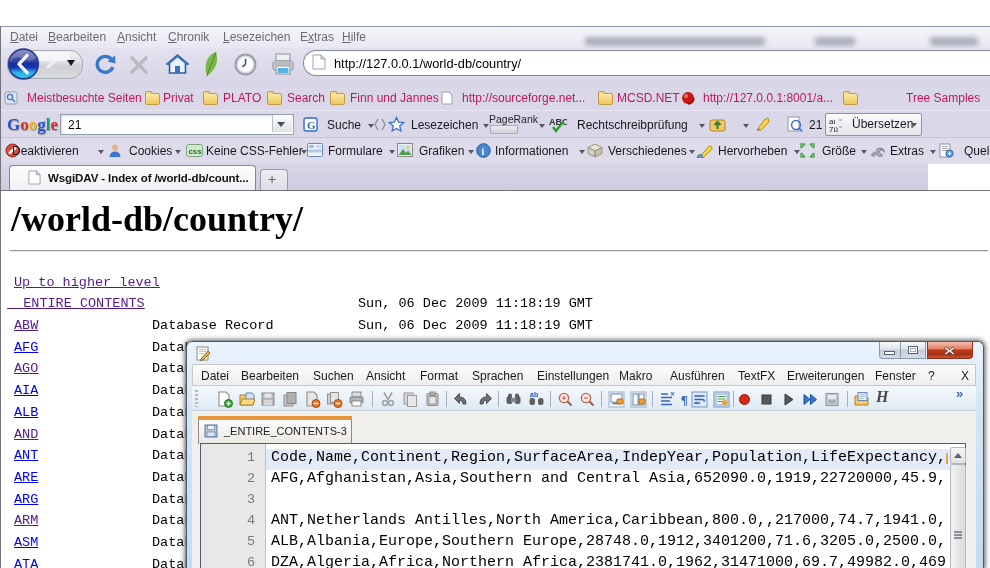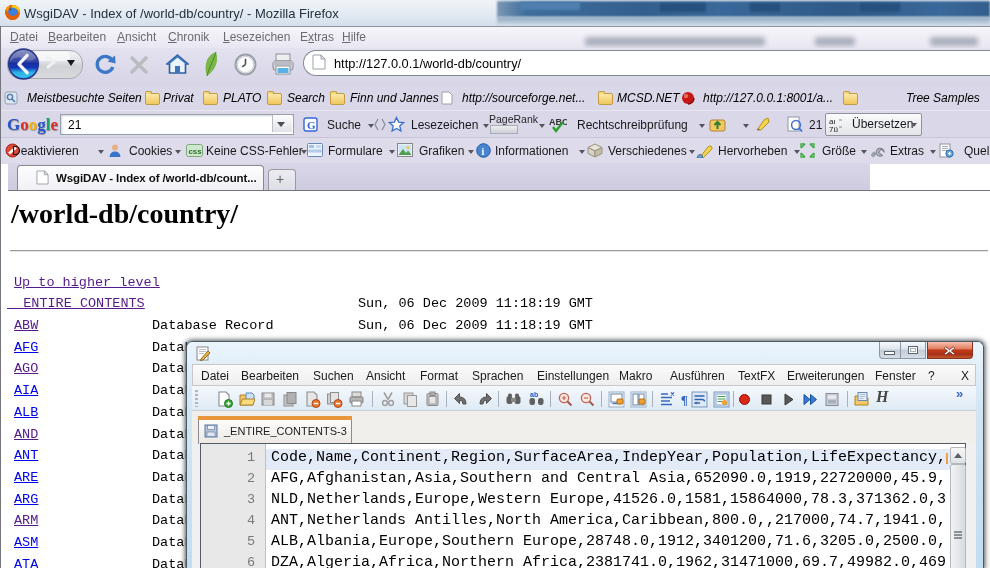--- a/index.html
+++ b/index.html
@@ -13,29 +13,29 @@
   .smudge{position:absolute;filter:blur(2.5px);background:rgba(148,155,168,.75);border-radius:3px;}
   #menubar{left:0;top:26px;width:990px;height:22px;
     background:linear-gradient(#f6f5fa,#e8e6f1);border-top:1px solid #8a94a2;}
   .ffmenu{position:absolute;top:3px;font-size:12px;color:#6b6b72;}
   .ffmenu u{text-decoration:underline;}
   #navbar{left:0;top:48px;width:990px;height:38px;
     background:linear-gradient(#e4e2ef,#d6d4e6);}
   #bmbar{left:0;top:86px;width:990px;height:24px;background:#dad8e8;}
   #gbar{left:0;top:110px;width:990px;height:27px;background:#dad8e8;border-top:1px solid #e6e5f0;}
   #wdbar{left:0;top:137px;width:990px;height:26px;background:#dedcea;border-top:1px solid #c6c4d6;}
-  #tabstrip{left:8px;top:163px;width:862px;height:28px;background:linear-gradient(#d8d6e7,#cecbdf);}
+  #tabstrip{left:0;top:163px;width:928px;height:28px;background:linear-gradient(#d8d6e7,#cecbdf);}
   #content{left:0;top:191px;width:990px;height:377px;background:#fff;}
-  .bmtext{position:absolute;top:5px;font-size:12px;color:#000000;white-space:nowrap;font-style:italic;}
+  .bmtext{position:absolute;top:5px;font-size:12px;color:#be185d;white-space:nowrap;}
   .folder{position:absolute;top:7px;width:13px;height:10px;background:linear-gradient(#fce9a8,#f0c75e);border:1px solid #c29c44;border-radius:1px 2px 2px 2px;}
   .folder:before{content:"";position:absolute;left:-1px;top:-3px;width:5px;height:2px;background:#f6d87c;border:1px solid #c29c44;border-bottom:none;border-radius:2px 2px 0 0;}
   .dd{display:inline-block;width:0;height:0;border-left:3px solid transparent;border-right:3px solid transparent;border-top:4px solid #55555e;vertical-align:2px;margin-left:3px;}
   .gtext{position:absolute;top:7px;font-size:12px;color:#18181c;white-space:nowrap;}
   .wtext{position:absolute;top:6px;font-size:12px;color:#18181c;white-space:nowrap;}
-  #h1{left:11px;top:198px;font-family:"Liberation Serif",serif;font-weight:bold;font-size:28px;color:#000;position:absolute;}
+  #h1{left:11px;top:198px;font-family:"Liberation Serif",serif;font-weight:bold;font-size:36px;color:#000;position:absolute;}
   #hr{left:10px;top:250px;width:978px;height:1px;background:#9a9a9a;border-bottom:1px solid #e6e6e6;position:absolute;}
   .mono{font-family:"Liberation Mono",monospace;font-size:13.5px;white-space:pre;}
   .row{position:absolute;height:22px;left:0;width:990px;text-align:center;}
   .lnk{color:#0000ee;text-decoration:underline;position:absolute;left:14px;}
   .vis{color:#551a8b;text-decoration:underline;position:absolute;left:14px;}
   .c2{position:absolute;left:152px;color:#000;}
   .c3{position:absolute;left:358px;color:#000;}
   
   #npp{left:186px;top:341px;width:796px;height:227px;
     background:linear-gradient(#eaf4fc,#d2e5f4 30%,#c2dcf0);
@@ -50,37 +50,20 @@
   #npedit{left:8px;top:79px;width:766px;height:129px;background:#fff;border:1px solid #555a66;box-sizing:border-box;}
   #gutter{left:0;top:0;width:64px;height:127px;background:#e8e8e8;border-right:1px solid #c0c0c0;}
   .ed{left:0;height:21px;font-family:"Liberation Mono",monospace;font-size:15px;white-space:pre;width:749px;overflow:hidden;}
   .ed .n{position:absolute;left:0;width:54px;text-align:right;color:#7a7a7a;font-size:13.5px;top:1px;}
   .ed .t{position:absolute;left:70px;color:#000;}
   #npsb{left:749px;top:3px;width:15px;height:124px;background:#eceef0;}
 </style>
 </head>
 <body>
 <div id="stage">
-  <div class="abs" id="titlebar">
-    <div class="blueband" style="left:497px;top:1px;width:493px;height:16px;background:linear-gradient(90deg,#7b98b4,#3f6d9c 6%,#335f8d 30%,#3a689a 45%,#2f5a88 70%,#3a689a 90%,#325e8c);"></div>
-    <div class="blueband" style="left:520px;top:2px;width:60px;height:8px;background:#4e7fae;"></div>
-    <div class="blueband" style="left:660px;top:3px;width:46px;height:9px;background:#26507e;"></div>
-    <div class="blueband" style="left:750px;top:3px;width:30px;height:9px;background:#26507e;"></div>
-    <div class="blueband" style="left:860px;top:3px;width:40px;height:9px;background:#26507e;"></div>
-    <div class="blueband" style="left:497px;top:17px;width:493px;height:8px;background:linear-gradient(#8fa9c2,#ccd8e4);"></div>
-    <div class="fftitle">WsgiDAV - Index of /world-db/country/ - Mozilla Firefox</div>
-    <svg class="abs" style="left:4px;top:4px" width="17" height="17" viewBox="0 0 34 34">
-      <circle cx="17" cy="17" r="15" fill="#e66000"></circle>
-      <circle cx="18" cy="14" r="10" fill="#3d7edb"></circle>
-      <path d="M17 2 Q7 2 3.5 11 Q1 18 5 25 Q9 31.5 17 32 Q25 31.5 29.5 25 Q33 18 30.5 11 Q27 2 17 2 Z M17 6 Q24 6 26.5 12 Q28.5 18 25 23 Q21 28 14.5 26.5 Q8.5 24.5 7.5 18 Q7 12 11 8.5 Q13.5 6 17 6Z" fill="#e66000"></path>
-      <path d="M3.5 11 Q6 4 13 2.5 Q10 6 10.5 10 Q7 12 6 16 Q4.5 13.5 3.5 11Z" fill="#ff9500"></path>
-      <path d="M17 2 Q26 2 30 9.5 Q32.5 14.5 31 20 Q30 14 25.5 10 Q21 6.5 15 7 Q15.5 4 17 2Z" fill="#ffcb00"></path>
-      <circle cx="12.5" cy="10.5" r="1.5" fill="#401000"></circle>
-    </svg>
-  </div>
   <div class="abs" id="menubar">
     <span class="ffmenu" style="left:10px"><u>D</u>atei</span>
     <span class="ffmenu" style="left:48px"><u>B</u>earbeiten</span>
     <span class="ffmenu" style="left:117px"><u>A</u>nsicht</span>
     <span class="ffmenu" style="left:168px"><u>C</u>hronik</span>
     <span class="ffmenu" style="left:223px"><u>L</u>esezeichen</span>
     <span class="ffmenu" style="left:300px">E<u>x</u>tras</span>
     <span class="ffmenu" style="left:342px"><u>H</u>ilfe</span>
     <div class="smudge" style="left:585px;top:10px;width:180px;height:9px;"></div>
     <div class="smudge" style="left:815px;top:10px;width:40px;height:9px;"></div>
@@ -533,21 +516,21 @@
         </svg>
         <span class="abs" style="left:32px;top:14px;font-size:11px;color:#222;">_ENTIRE_CONTENTS-3</span>
       </div>
 
       <div class="abs" id="npedit">
         <div class="abs" id="gutter"></div>
         <div class="abs" style="left:65px;top:5px;width:684px;height:21px;background:#e3ebf9;"></div>
         <div class="abs" style="left:745px;top:9px;width:2px;height:11px;background:#eda04c;"></div>
         <div class="abs ed" style="top:5px;"><span class="n">1</span><span class="t">Code,Name,Continent,Region,SurfaceArea,IndepYear,Population,LifeExpectancy,</span></div>
         <div class="abs ed" style="top:26px;"><span class="n">2</span><span class="t">AFG,Afghanistan,Asia,Southern and Central Asia,652090.0,1919,22720000,45.9,</span></div>
-        <div class="abs ed" style="top:47px;"><span class="n">3</span><span class="t">NLD,Netherlands,Europe,Western Europe,41526.0,1581,15864000,78.3,371362.0,3</span></div>
+        <div class="abs ed" style="top:47px;"><span class="n">3</span></div>
         <div class="abs ed" style="top:68px;"><span class="n">4</span><span class="t">ANT,Netherlands Antilles,North America,Caribbean,800.0,,217000,74.7,1941.0,</span></div>
         <div class="abs ed" style="top:89px;"><span class="n">5</span><span class="t">ALB,Albania,Europe,Southern Europe,28748.0,1912,3401200,71.6,3205.0,2500.0,</span></div>
         <div class="abs ed" style="top:110px;"><span class="n">6</span><span class="t">DZA,Algeria,Africa,Northern Africa,2381741.0,1962,31471000,69.7,49982.0,469</span></div>
 
         <div class="abs" id="npsb">
           <div class="abs" style="left:0;top:0;width:14px;height:15px;background:linear-gradient(#f6f7f8,#dfe2e6);border:1px solid #b4b8be;border-radius:2px;">
             <div class="abs" style="left:3px;top:5px;width:0;height:0;border-left:4px solid transparent;border-right:4px solid transparent;border-bottom:5px solid #586068;"></div>
           </div>
           <div class="abs" style="left:0;top:17px;width:14px;height:108px;background:linear-gradient(90deg,#f2f3f4,#d8dbdf);border:1px solid #b4b8be;border-radius:2px;">
             <div class="abs" style="left:2.5px;top:66px;width:8px;height:1.6px;background:#8c9096;"></div>

